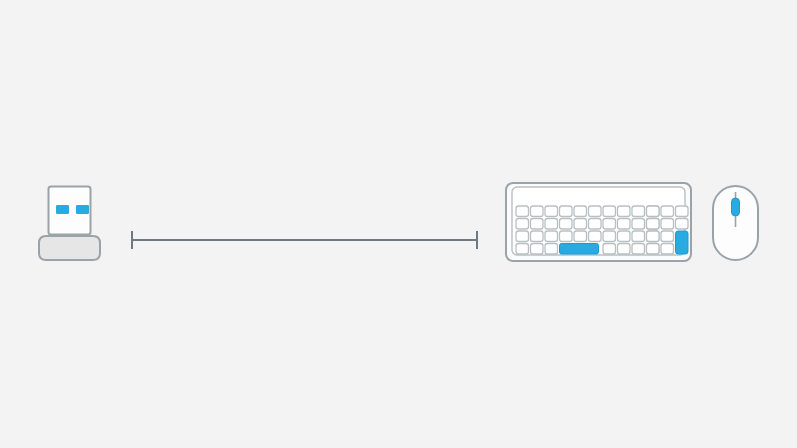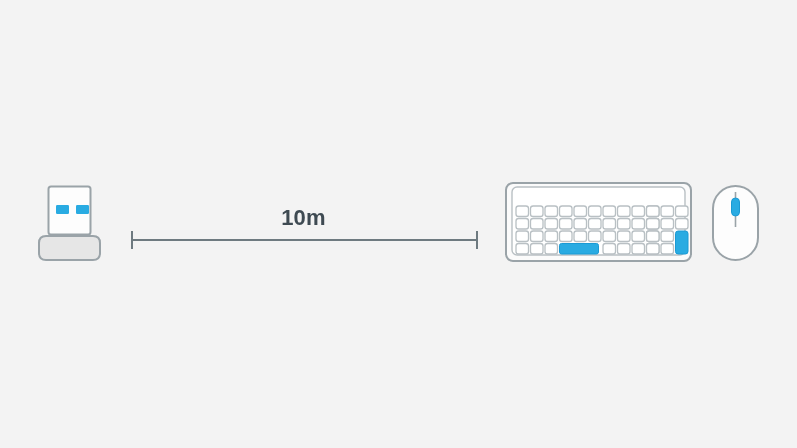--- a/index.html
+++ b/index.html
@@ -154,17 +154,14 @@
 
       <rect x="713" y="186" width="45" height="74" rx="22.5" ry="22.5" fill="#fdfdfd" stroke="#9aa3a8" stroke-width="2"></rect>
 
       <line x1="735.5" y1="192" x2="735.5" y2="227" stroke="#9aa3a8" stroke-width="1.6"></line>
 
       <rect x="731.5" y="198" width="8" height="18" rx="4" fill="#29abe2" stroke="#1b9ad4" stroke-width="1"></rect>
     </g>
 
   </svg>
 
-  <div class="dist-label">
-    <span>10m</span>
-  </div>
 
 </div>
 
 </body></html>

